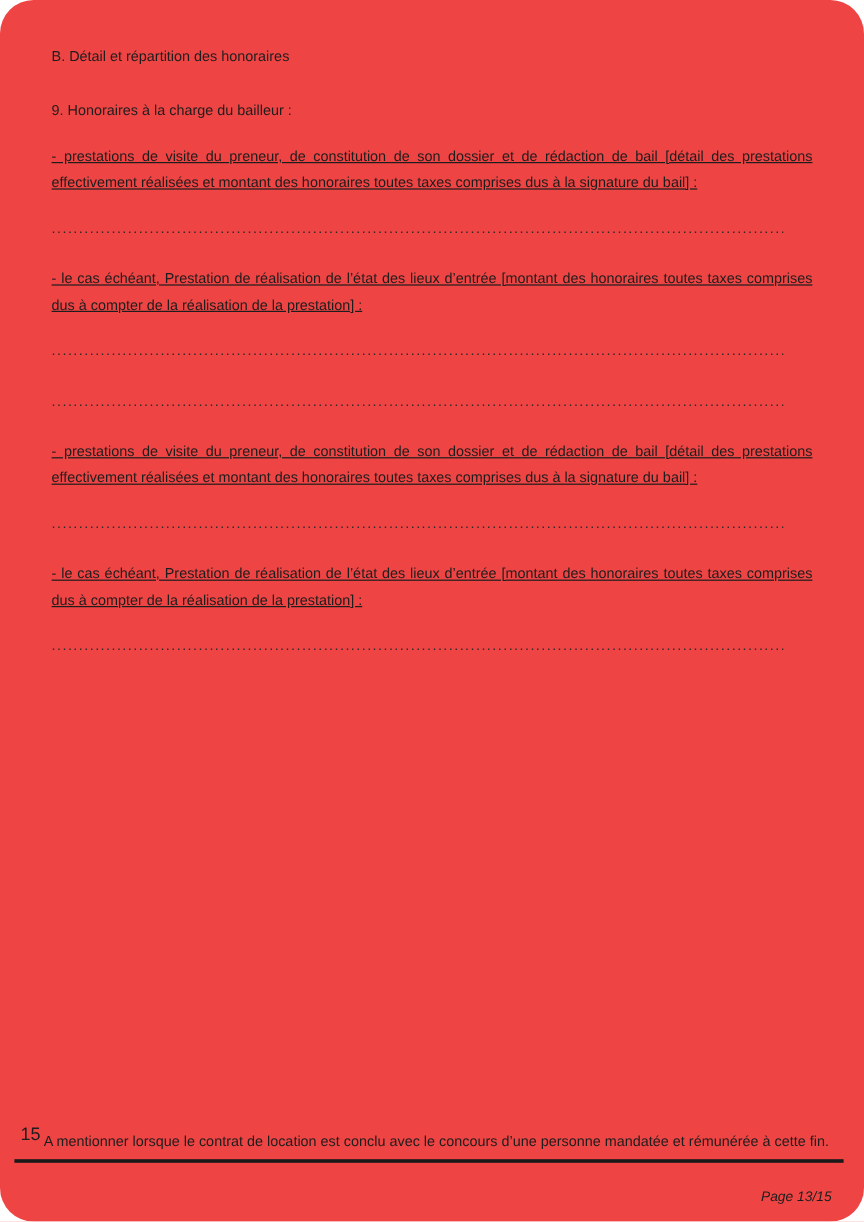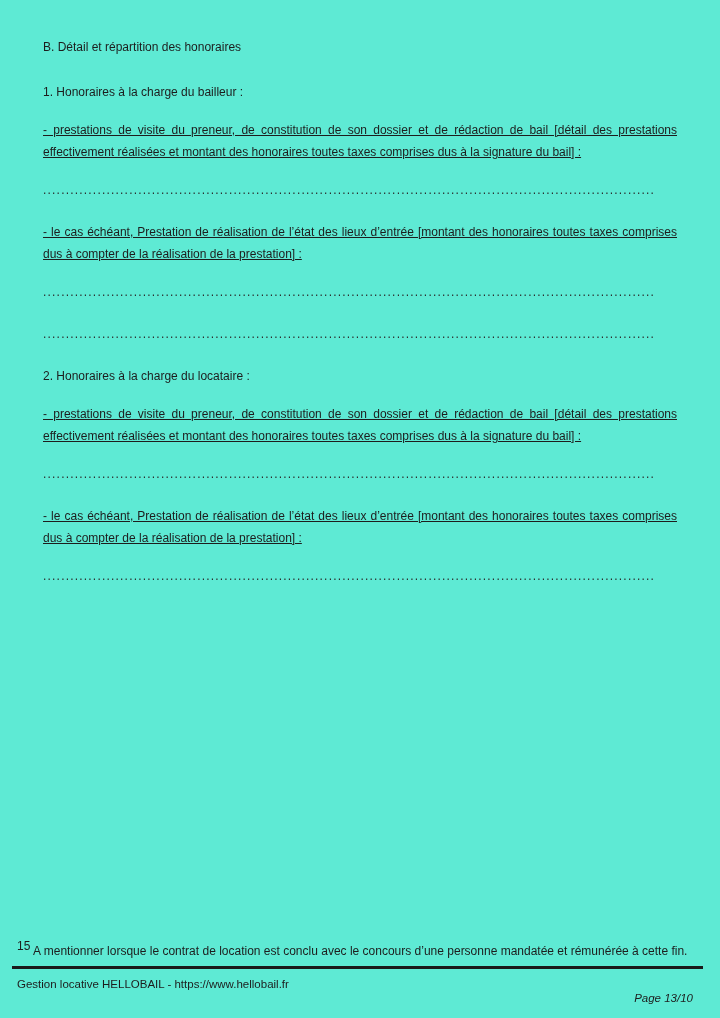--- a/index.html
+++ b/index.html
@@ -4,24 +4,25 @@
 <style>
   html, body {
     margin: 0;
     padding: 0;
     background: #ffffff;
   }
   .page {
     position: relative;
     width: 720px;
     height: 1018px;
-    background: #5eead4;
+    background: #ef4444;
     color: #1d1d1d;
     font-family: "Liberation Sans", "DejaVu Sans", sans-serif;
     overflow: hidden;
+    border-radius: 28px;
   }
   .body-text {
     position: absolute;
     top: 36px;
     left: 43px;
     width: 634px;
     font-size: 12px;
     line-height: 22px;
   }
   .heading-b {
@@ -45,21 +46,21 @@
   }
   .footnote {
     position: absolute;
     left: 17px;
     right: 16px;
     top: 941px;
     font-size: 12px;
     line-height: 20px;
   }
   .footnote sup {
-    font-size: 12px;
+    font-size: 15px;
     line-height: 0;
   }
   .footer-rule {
     position: absolute;
     left: 12px;
     right: 17px;
     top: 966px;
     height: 3px;
     background: #1a1a1a;
   }
@@ -81,41 +82,39 @@
 </style>
 </head>
 <body>
 
 <div class="page">
 
   <div class="body-text">
 
     <p class="heading-b">B. Détail et répartition des honoraires</p>
 
-    <p class="sub-title">1. Honoraires à la charge du bailleur :</p>
+    <p class="sub-title">9. Honoraires à la charge du bailleur :</p>
 
     <p class="para">- prestations de visite du preneur, de constitution de son dossier et de rédaction de bail [détail des prestations effectivement réalisées et montant des honoraires toutes taxes comprises dus à la signature du bail] :</p>
     <p class="dots">......................................................................................................................................................</p>
 
     <p class="para">- le cas échéant, Prestation de réalisation de l’état des lieux d’entrée [montant des honoraires toutes taxes comprises dus à compter de la réalisation de la prestation] :</p>
     <p class="dots">......................................................................................................................................................</p>
 
     <p class="dots">......................................................................................................................................................</p>
 
-    <p class="sub-title">2. Honoraires à la charge du locataire :</p>
 
     <p class="para">- prestations de visite du preneur, de constitution de son dossier et de rédaction de bail [détail des prestations effectivement réalisées et montant des honoraires toutes taxes comprises dus à la signature du bail] :</p>
     <p class="dots">......................................................................................................................................................</p>
 
     <p class="para">- le cas échéant, Prestation de réalisation de l’état des lieux d’entrée [montant des honoraires toutes taxes comprises dus à compter de la réalisation de la prestation] :</p>
     <p class="dots">......................................................................................................................................................</p>
 
   </div>
 
   <div class="footnote"><sup>15</sup><span> A mentionner lorsque le contrat de location est conclu avec le concours d’une personne mandatée et rémunérée à cette fin.</span></div>
 
   <div class="footer-rule"></div>
 
-  <div class="footer-left">Gestion locative HELLOBAIL - https://www.hellobail.fr</div>
 
-  <div class="page-number">Page 13/10</div>
+  <div class="page-number">Page 13/15</div>
 
 </div>
 
 </body></html>

